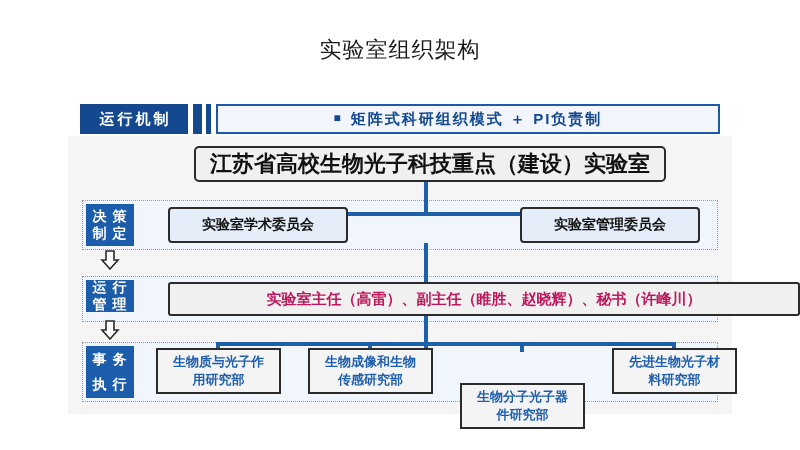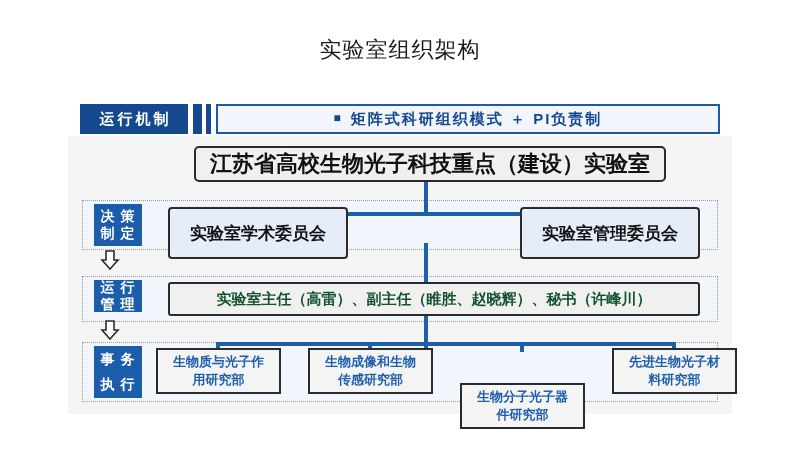--- a/index.html
+++ b/index.html
@@ -143,21 +143,20 @@
     color: #ffffff;
     font-size: 14px;
     font-weight: bold;
     line-height: 17px;
     letter-spacing: 1px;
     display: flex;
     flex-direction: column;
     align-items: center;
     justify-content: center;
     box-sizing: border-box;
-    margin-left: 8px;
   }
   .stage-1 { top: 68px;  height: 42px; }
   .stage-2 { top: 144px; height: 32px; }
   .stage-3 { top: 210px; height: 52px; gap: 8px; }
 
   
   .down-arrow {
     position: absolute;
     left: 32px;
     width: 20px;
@@ -172,41 +171,41 @@
     box-sizing: border-box;
     display: flex;
     align-items: center;
     justify-content: center;
     text-align: center;
     border: 2px solid #2b2b2b;
     white-space: nowrap;
   }
   .committee {
     top: 71px;
-    height: 52px;
+    height: 36px;
     width: 180px;
     background: #e4edf8;
     border-radius: 4px;
-    font-size: 17px;
+    font-size: 14px;
     font-weight: bold;
     color: #111111;
   }
   .committee-left  { left: 100px; }
   .committee-right { left: 452px; }
 
   .director {
     left: 100px;
     top: 146px;
-    width: 532px;
+    width: 632px;
     height: 34px;
     background: #f0f0f0;
     border-radius: 3px;
     font-size: 15px;
     font-weight: bold;
-    color: #14532d;
+    color: #be185d;
   }
 
   .dept {
     top: 212px;
     width: 125px;
     height: 46px;
     background: #f4f4f4;
     font-size: 13px;
     font-weight: bold;
     line-height: 18px;

